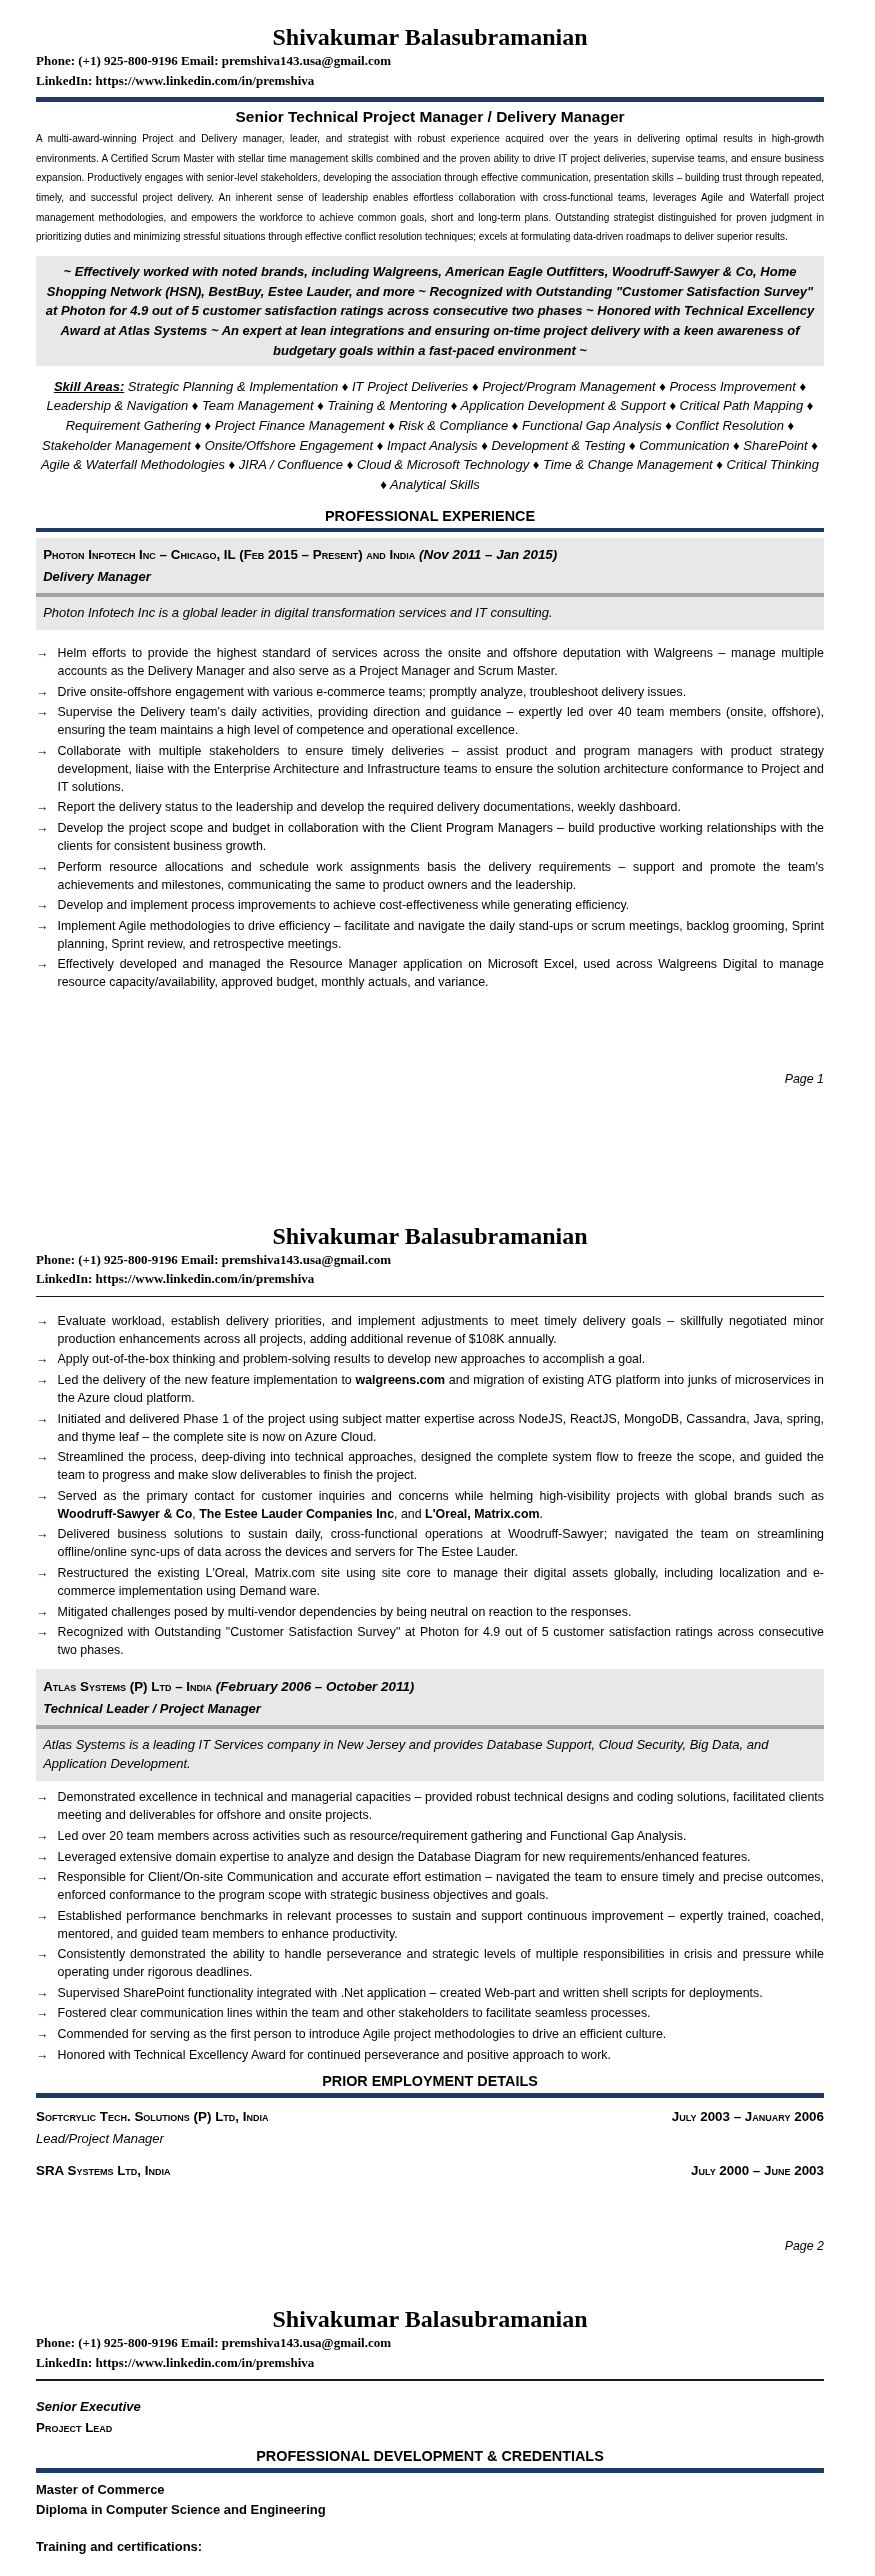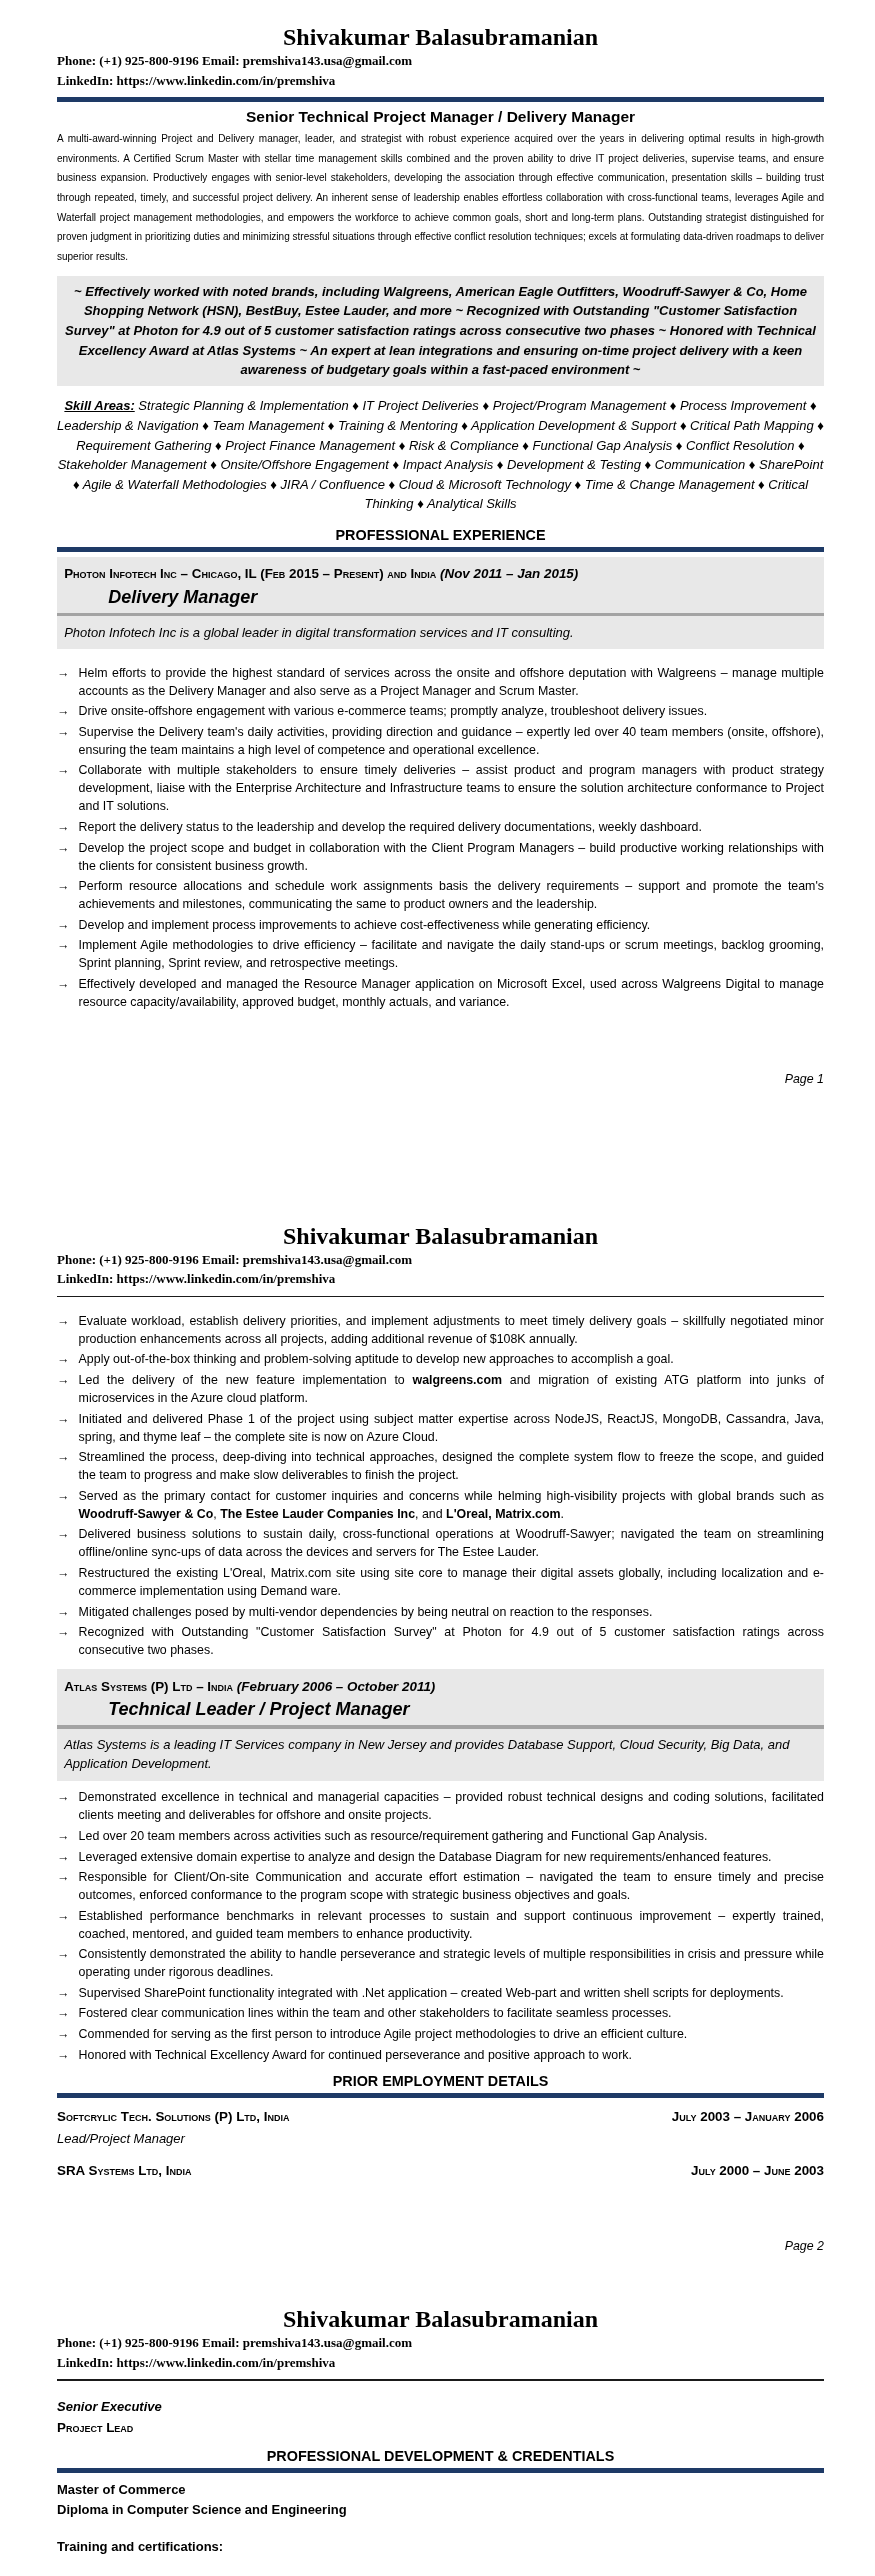--- a/index.html
+++ b/index.html
@@ -1,17 +1,17 @@
 <!DOCTYPE html>
 <html style="font-size:8.2px"><head>
 <meta charset="utf-8">
 <style>
   html, body { margin:0; padding:0; background:#ffffff; }
   body { width:876px; font-family:"Liberation Sans", sans-serif; color:#000; }
-  .page { position:relative; box-sizing:border-box; padding-left:57px; padding-right:52px; overflow:hidden; }
+  .page { position:relative; box-sizing:border-box; padding-left:36px; padding-right:52px; overflow:hidden; }
   #page1 { height:1206px; }
   #page2 { height:1066px; }
   #page3 { height:1128px; }
 
   .doc-name { font-family:"Liberation Serif", serif; font-weight:bold; font-size:24px; line-height:28px; text-align:center; }
   .contact  { font-family:"Liberation Serif", serif; font-weight:bold; font-size:13px; line-height:19.6px; text-align:left; }
   .rule-navy { height:4.6px; background:#1e3a66; border:0; margin:7.2px 0 0 0; }
   .rule-thin { height:1.5px; background:#1a1a1a; border:0; margin:7.2px 0 0 0; }
 
   .doc-title { font-size:15.5px; font-weight:bold; text-align:center; margin:6.2px 0 3.1px 0; }
@@ -19,21 +19,21 @@
   .highlight { background:#e8e8e8; font-weight:bold; font-style:italic; font-size:13px; line-height:19.6px; text-align:center; padding:6.2px 5.2px; margin:9.3px 0 0 0; }
   .skills { font-style:italic; font-size:13px; line-height:19.6px; text-align:center; margin:10.3px 0 0 0; }
   .skills-label { font-weight:bold; text-decoration:underline; }
 
   .section-head { font-size:14.4px; font-weight:bold; text-align:center; margin:13.4px 0 0 0; }
   .section-head.tight { margin-top:15.5px; }
 
   .jobblock { background:#e8e8e8; padding:7.2px 7.2px 7.2px 7.2px; margin-top:5.2px; }
   .jobline { font-size:13.4px; font-weight:bold; font-variant:small-caps; line-height:19.6px; }
   .jobline .dates-italic { font-variant:normal; font-style:italic; }
-  .jobrole { font-size:18px; font-weight:bold; font-style:italic; margin-top:4.1px; line-height:18.5px;margin-left:44px; }
+  .jobrole { font-size:13px; font-weight:bold; font-style:italic; margin-top:4.1px; line-height:18.5px; }
   .jobdivider { height:3.6px; background:#a3a3a3; margin:6.2px -7.2px 6.2px -7.2px; }
   .jobabout { font-style:italic; font-size:13px; line-height:19.6px; }
 
   ul.bullets { list-style:none; margin:14.4px 0 0 0; padding:0; font-size:12.4px; line-height:18px; }
   ul.bullets.mt-sm { margin-top:7.2px; }
   ul.bullets li { position:relative; padding-left:21.6px; text-align:justify; margin-bottom:2.6px; }
   ul.bullets li::before { content:"\2192"; position:absolute; left:0; top:0; }
   .b { font-weight:bold; }
 
   .prior-row { display:flex; justify-content:space-between; font-size:13.4px; font-weight:bold; font-variant:small-caps; margin-top:9.3px; line-height:19.6px; }
@@ -95,21 +95,21 @@
 
 <div class="page" id="page2" style="padding-top:15.5px;">
   <div class="doc-name">Shivakumar Balasubramanian</div>
   <div class="contact">Phone: (+1) 925-800-9196 Email: premshiva143.usa@gmail.com</div>
   <div class="contact">LinkedIn: https://www.linkedin.com/in/premshiva</div>
   <div class="rule-thin"></div>
 
   <ul class="bullets">
 
   <li><span>Evaluate workload, establish delivery priorities, and implement adjustments to meet timely delivery goals – skillfully negotiated minor production enhancements across all projects, adding additional revenue of $108K annually.</span></li>
-      <li><span>Apply out-of-the-box thinking and problem-solving aptitude to develop new approaches to accomplish a goal.</span></li>
+      <li><span>Apply out-of-the-box thinking and problem-solving results to develop new approaches to accomplish a goal.</span></li>
       <li><span><span>Led the delivery of the new feature implementation to </span><span class="b">walgreens.com</span><span> and migration of existing ATG platform into junks of microservices in the Azure cloud platform.</span></span></li>
       <li><span>Initiated and delivered Phase 1 of the project using subject matter expertise across NodeJS, ReactJS, MongoDB, Cassandra, Java, spring, and thyme leaf – the complete site is now on Azure Cloud.</span></li>
       <li><span>Streamlined the process, deep-diving into technical approaches, designed the complete system flow to freeze the scope, and guided the team to progress and make slow deliverables to finish the project.</span></li>
       <li><span><span>Served as the primary contact for customer inquiries and concerns while helming high-visibility projects with global brands such as </span><span class="b">Woodruff-Sawyer &amp; Co</span><span>, </span><span class="b">The Estee Lauder Companies Inc</span><span>, and </span><span class="b">L'Oreal, Matrix.com</span><span>.</span></span></li>
       <li><span>Delivered business solutions to sustain daily, cross-functional operations at Woodruff-Sawyer; navigated the team on streamlining offline/online sync-ups of data across the devices and servers for The Estee Lauder.</span></li>
       <li><span>Restructured the existing L'Oreal, Matrix.com site using site core to manage their digital assets globally, including localization and e-commerce implementation using Demand ware.</span></li>
       <li><span>Mitigated challenges posed by multi-vendor dependencies by being neutral on reaction to the responses.</span></li>
       <li><span>Recognized with Outstanding "Customer Satisfaction Survey" at Photon for 4.9 out of 5 customer satisfaction ratings across consecutive two phases.</span></li>
     </ul>
 

